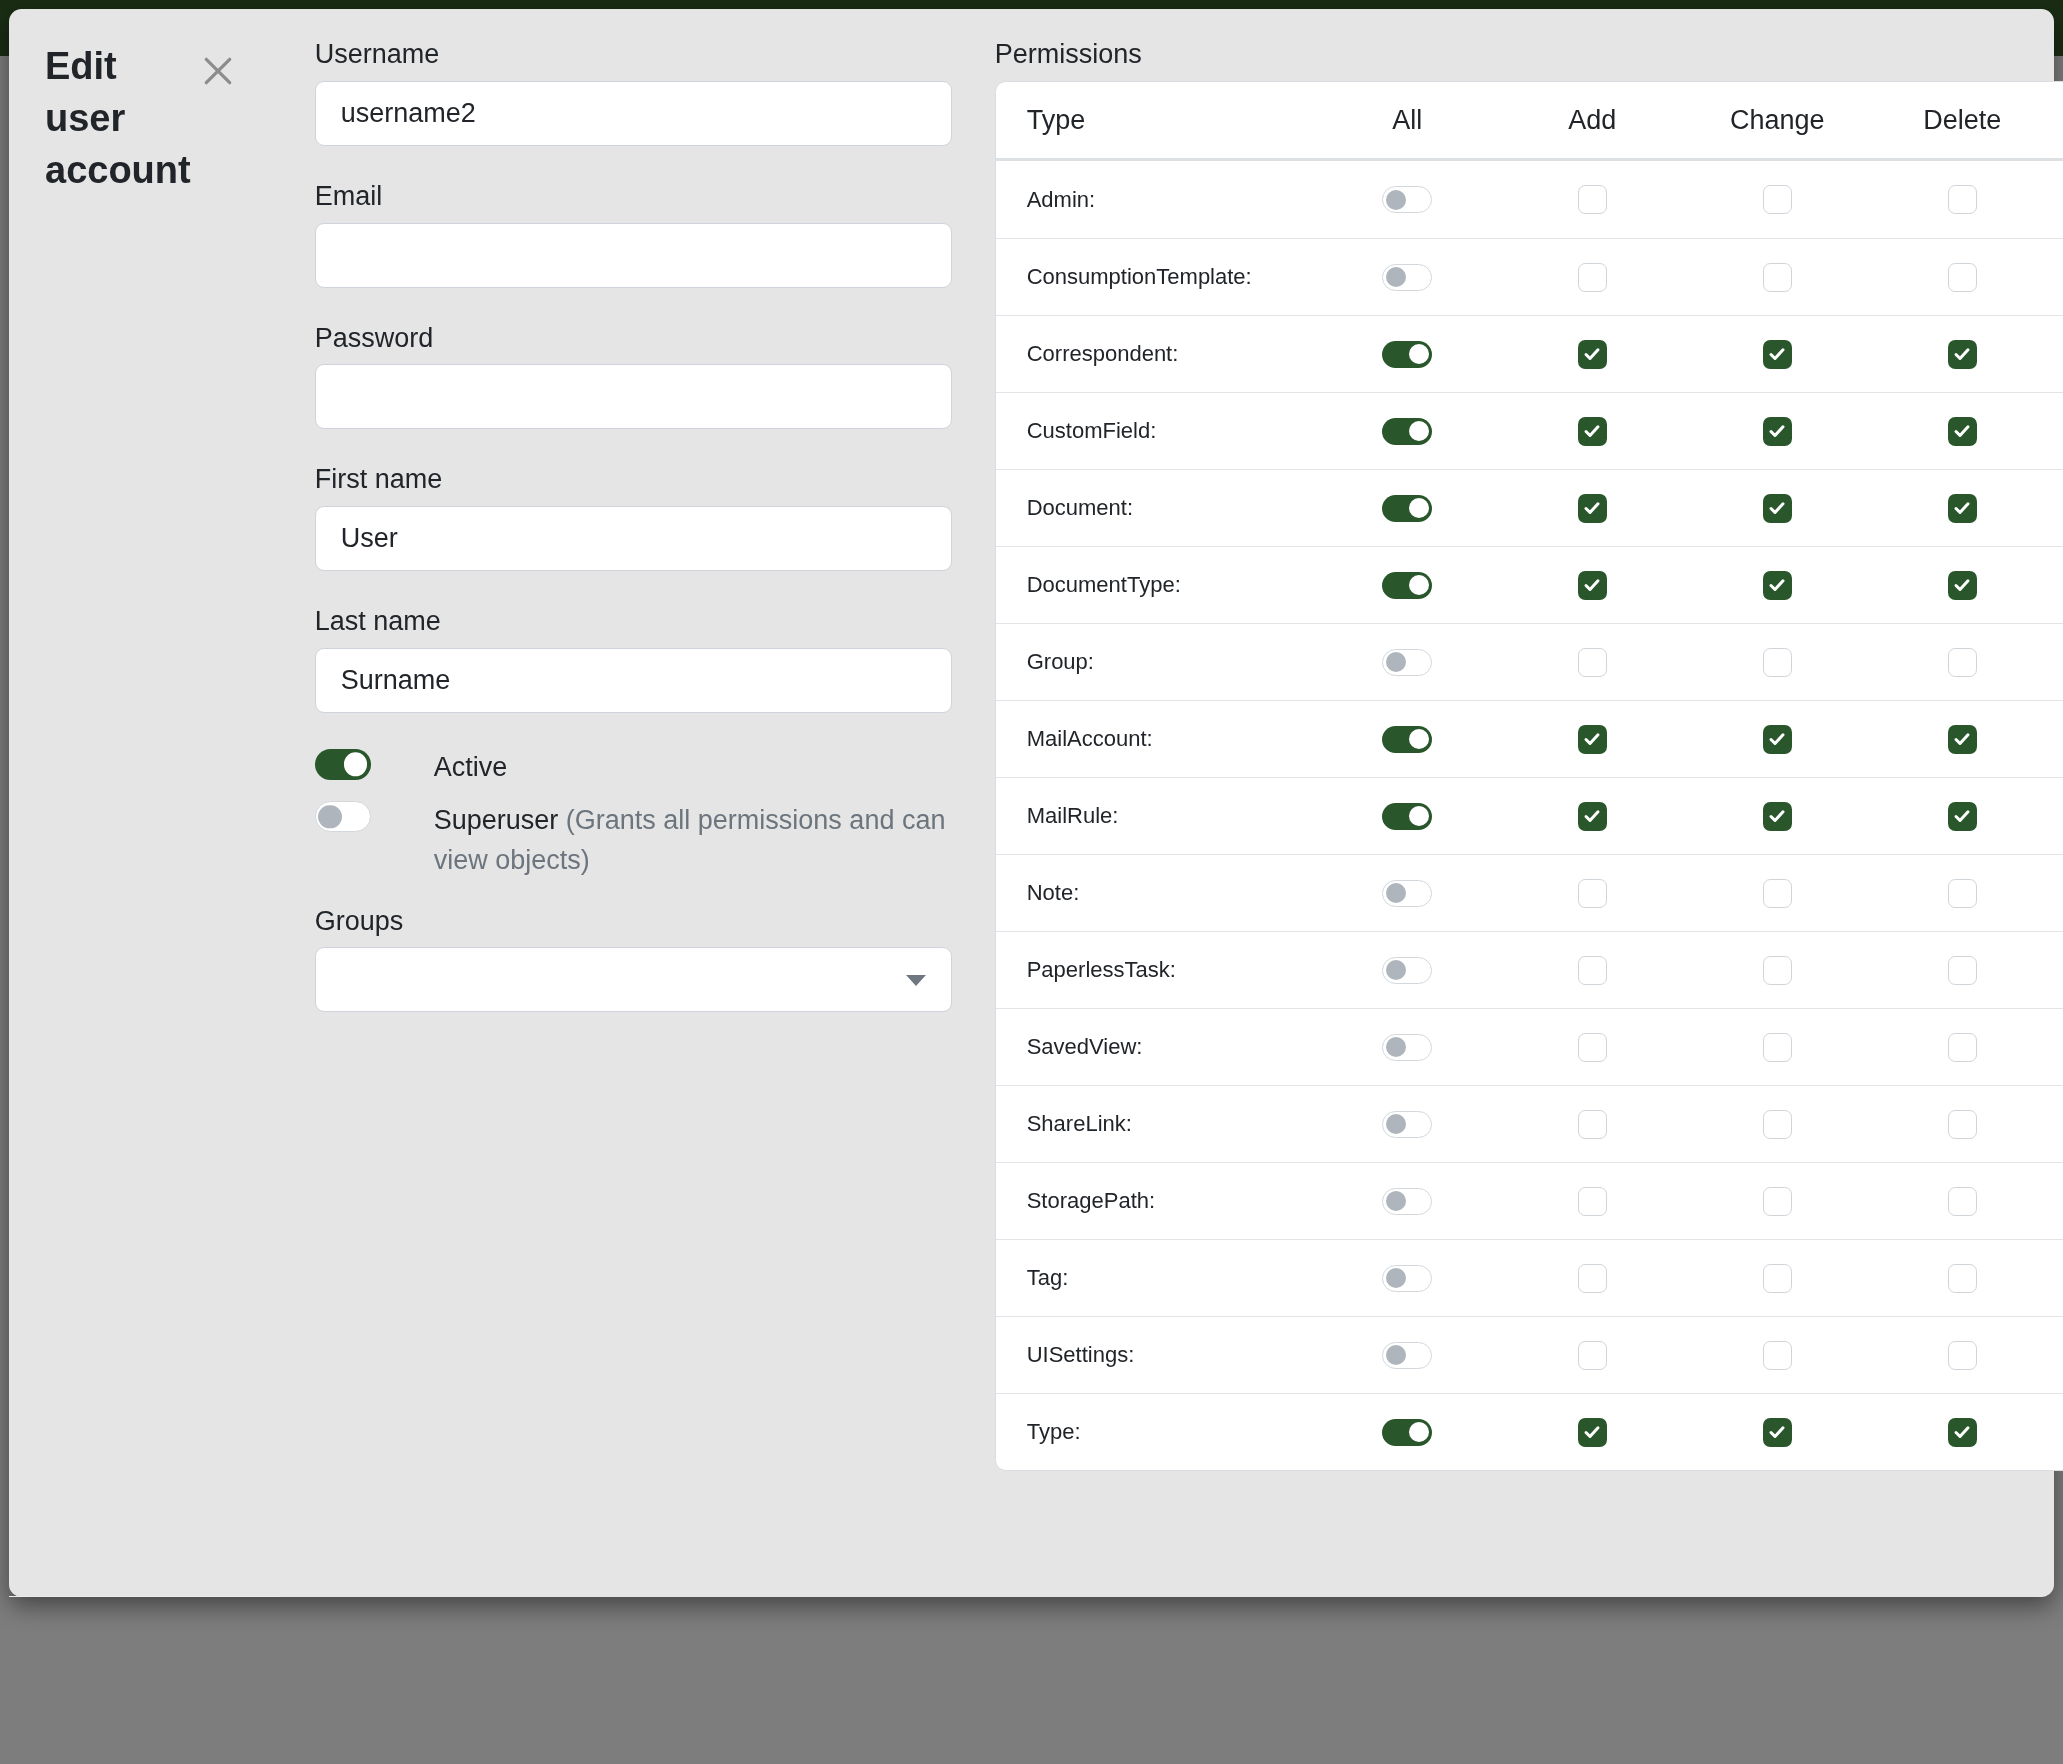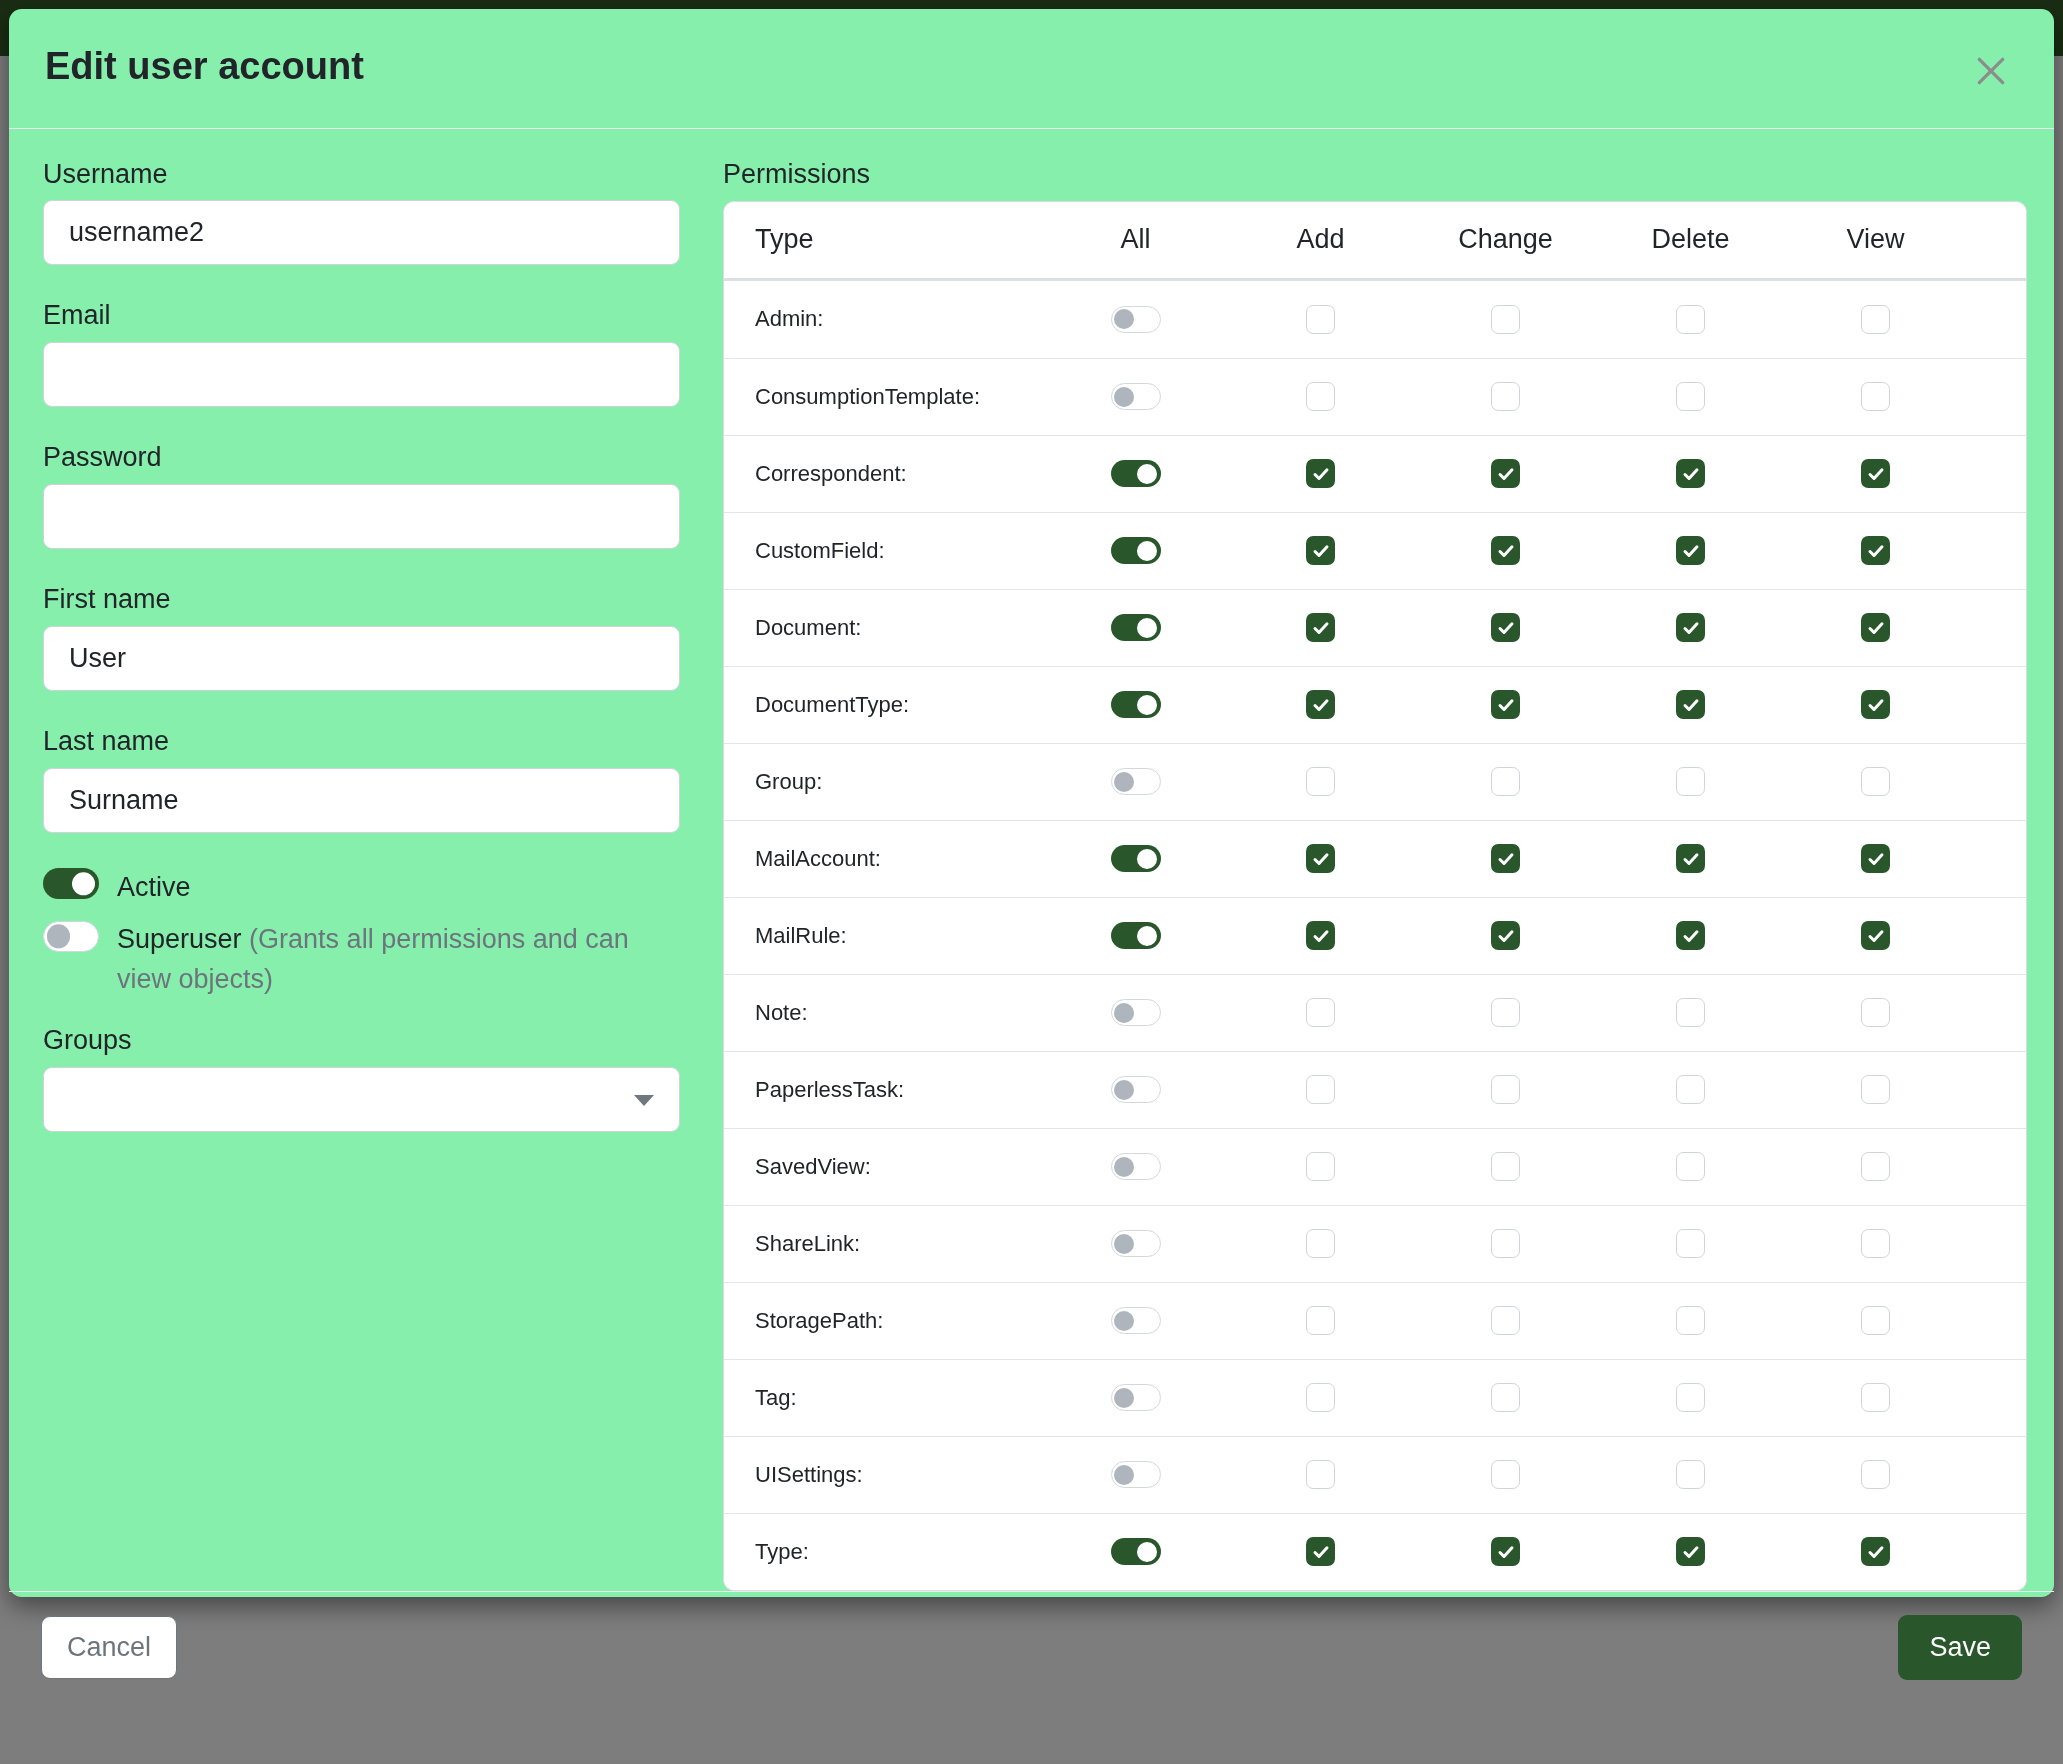--- a/index.html
+++ b/index.html
@@ -15,23 +15,23 @@
     font-family:"Liberation Sans",sans-serif;
     background:#7d7d7d;
     position:relative;
     overflow:hidden;
     color:var(--text);
   }
   .navbar-strip{position:absolute;top:0;left:0;width:100%;height:56px;background:#1a2d14;}
 
   .modal{
     position:absolute;left:9px;top:9px;width:2045px;height:1588px;
-    background:#86efac;border-radius:12.6px;
+    background:#e5e5e5;border-radius:12.6px;
     box-shadow:0 9px 25px rgba(0,0,0,.45);
-    display:flex;flex-direction:column;
+    display:flex;flex-direction:row;
   }
   .modal-header{
     display:flex;align-items:flex-start;justify-content:space-between;
     padding:31px 36px 27px 36px;
     border-bottom:1.8px solid #e9ecef;
   }
   .modal-title{font-size:38px;font-weight:600;line-height:52px;color:var(--text);}
   .close-btn{background:none;border:none;cursor:pointer;padding:9px;margin-top:3.6px;}
 
   .modal-body{flex:1;display:flex;padding:29px 27px 0 34px;}
@@ -60,21 +60,21 @@
   .switch .knob{position:absolute;top:50%;transform:translateY(-50%);border-radius:50%;}
   .switch.lg{width:56px;height:31px;}
   .switch.lg .knob{width:23.4px;height:23.4px;}
   .switch.sm{width:50px;height:27px;}
   .switch.sm .knob{width:20px;height:20px;}
   .switch.on{background:var(--primary);border:none;}
   .switch.on .knob{background:#fff;right:3.6px;}
   .switch.off{background:#fff;border:1.8px solid #d3d8dd;}
   .switch.off .knob{background:#aeb5bc;left:2.7px;}
 
-  .toggle-row{display:flex;align-items:flex-start;margin-bottom:12.6px;}
+  .toggle-row{display:flex;align-items:flex-start;margin-bottom:12.6px;gap:45px;}
   .toggle-row .switch{margin-top:1.8px;}
   .toggle-row .lbl{margin-left:18px;font-size:27px;line-height:40px;max-width:540px;}
   .toggle-row .hint{color:var(--muted);}
   .groups-group{margin-top:25px;}
 
   
   .perm-label{font-size:27px;margin-bottom:11px;line-height:32px;}
   .perm-table{border:1.8px solid #dadee2;border-radius:10.8px;overflow:hidden;background:#fff;}
   .prow{
     display:grid;grid-template-columns:288px 185px 185px 185px 185px 185px 1fr;

